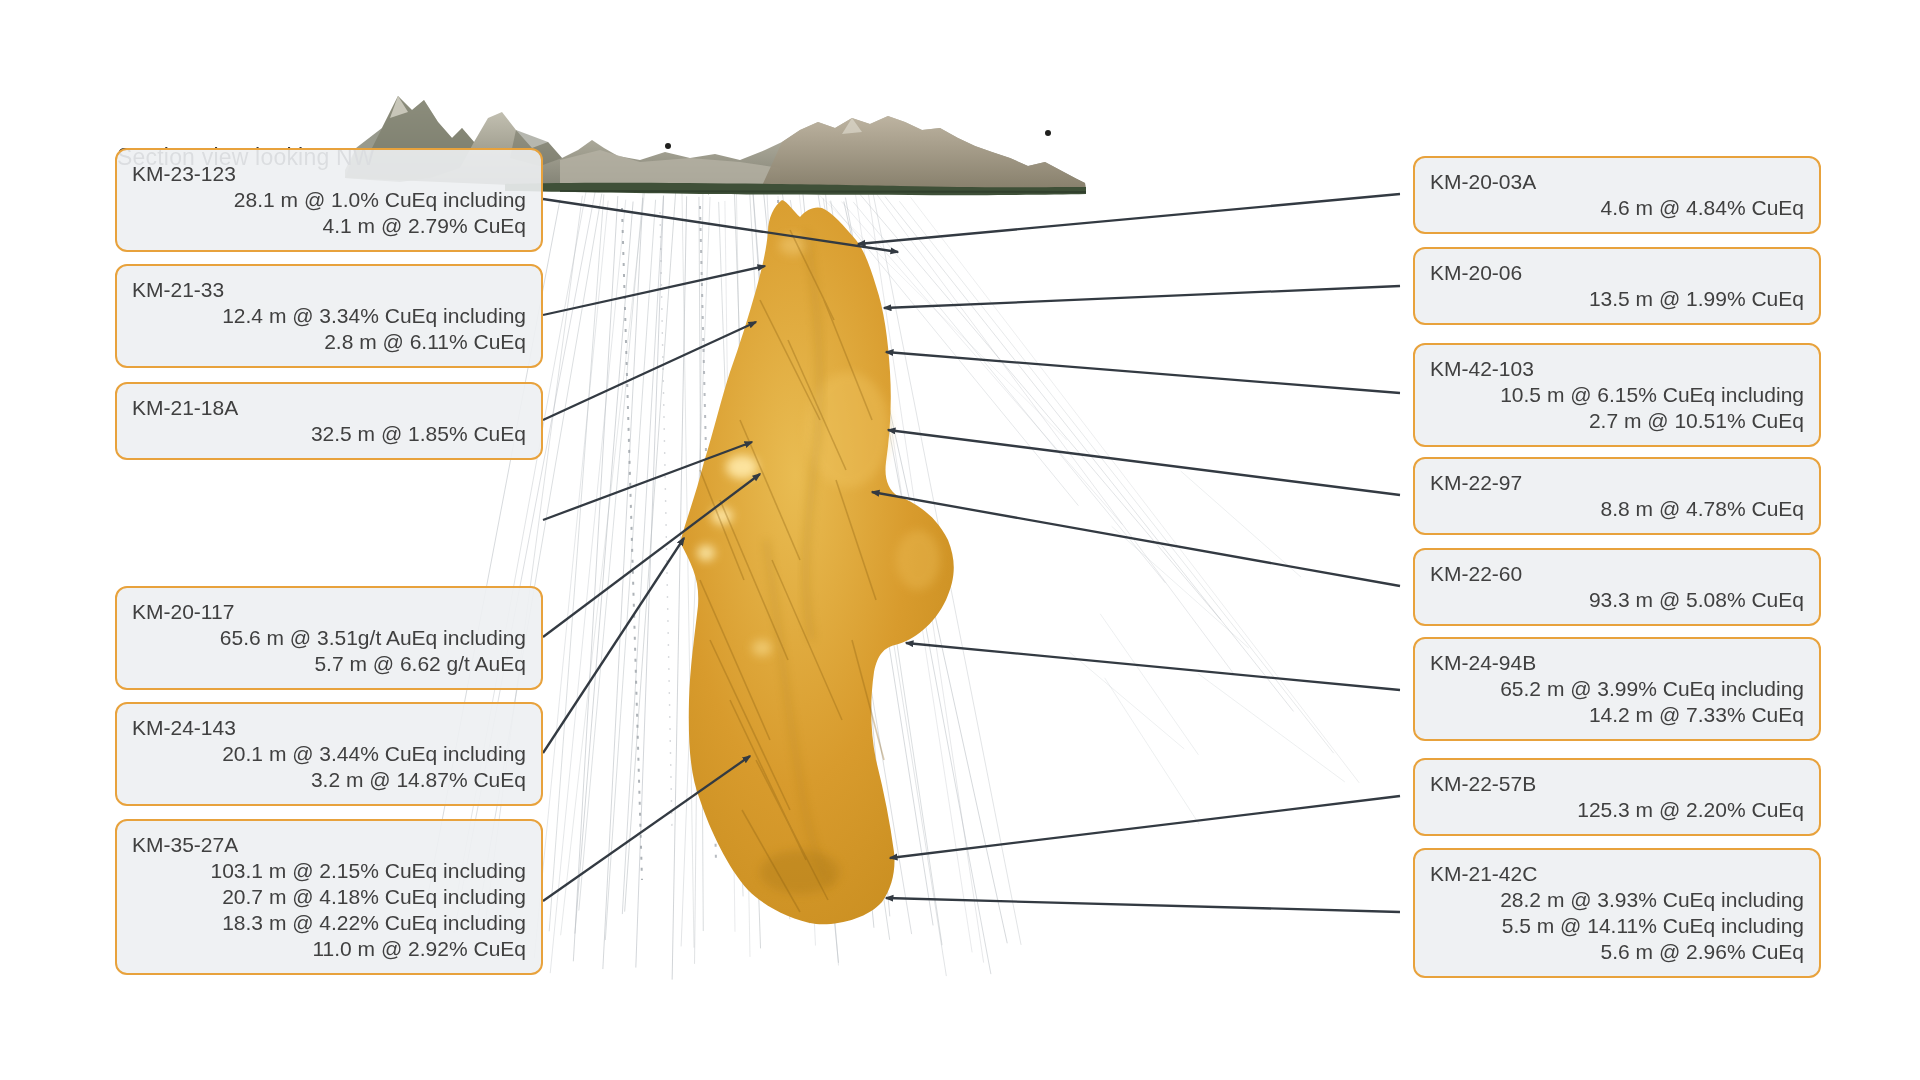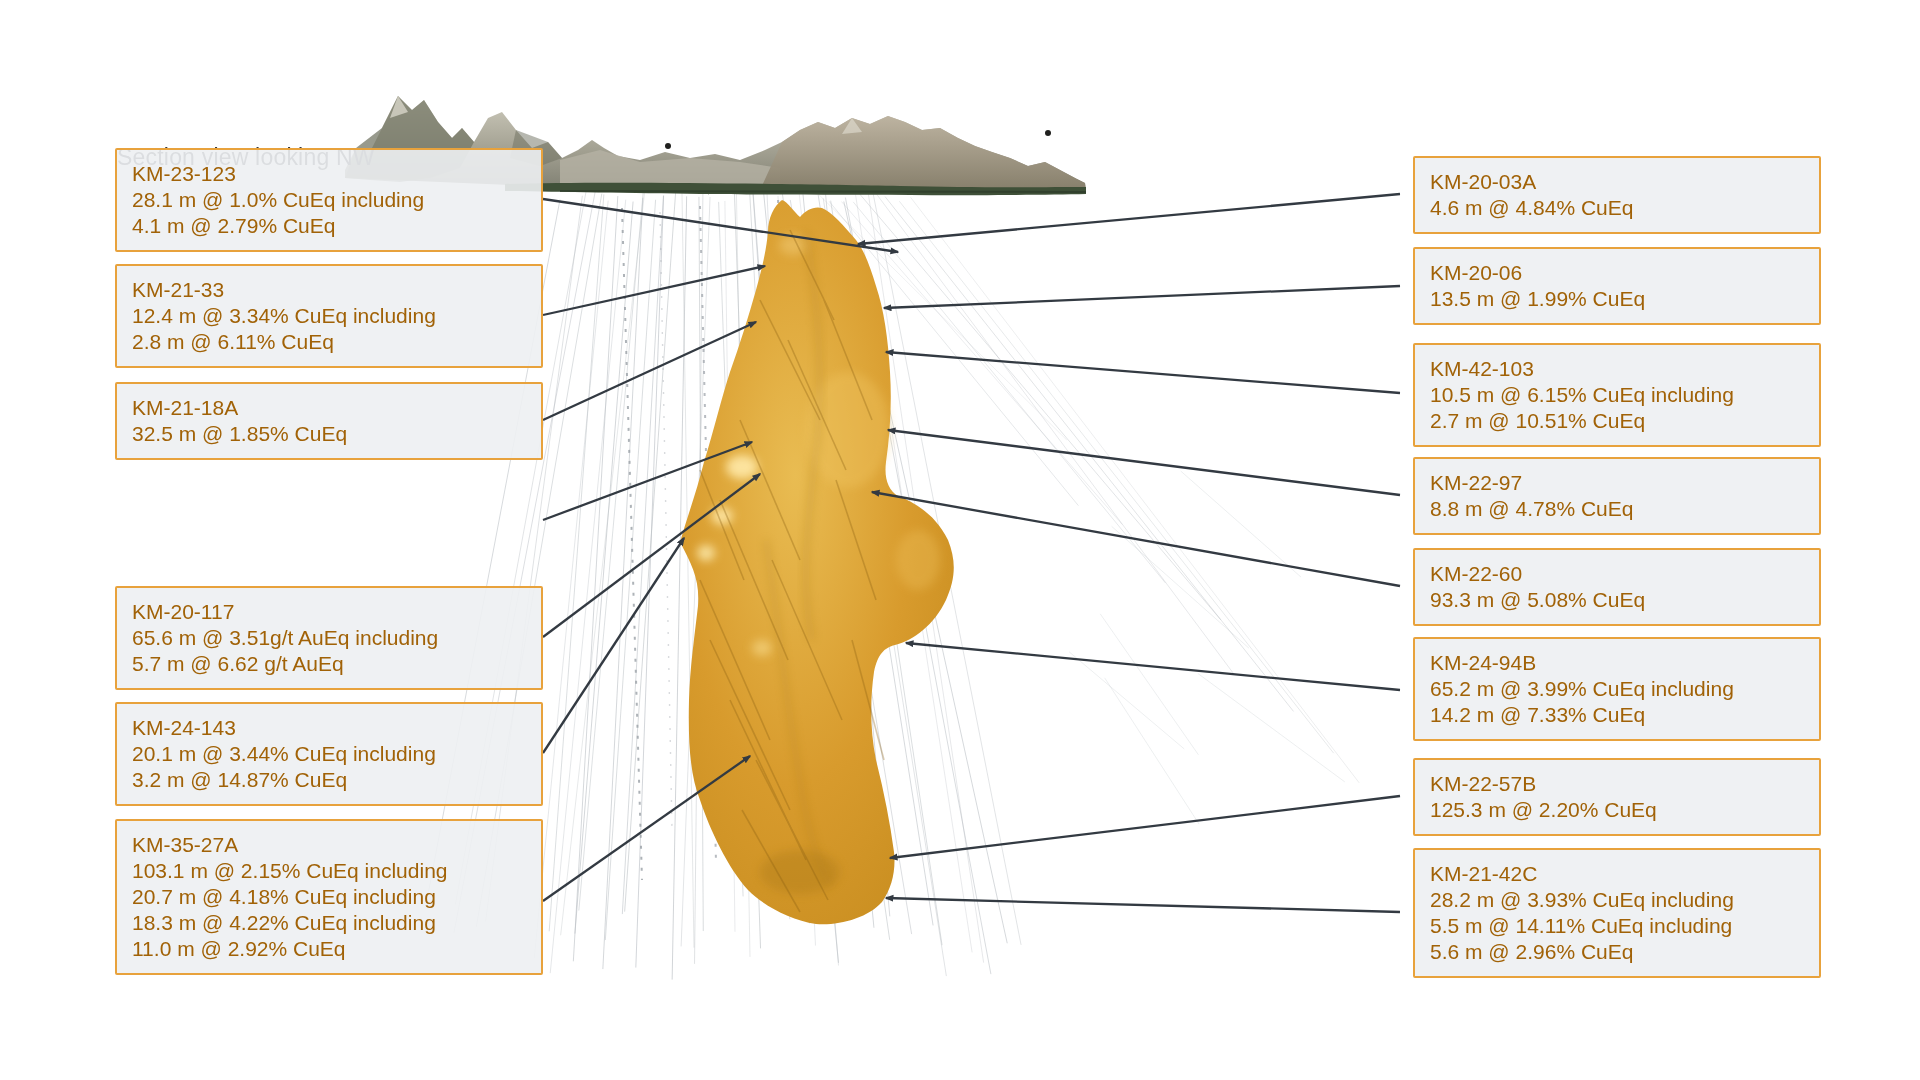--- a/index.html
+++ b/index.html
@@ -1,23 +1,23 @@
 <!DOCTYPE html>
 <html><head>
 <meta charset="utf-8">
 <style>
   html,body{margin:0;padding:0;background:#ffffff;}
   #stage{position:relative;width:1920px;height:1080px;background:#ffffff;overflow:hidden;
          font-family:"Liberation Sans","DejaVu Sans",sans-serif;}
   #scene{position:absolute;left:0;top:0;width:1920px;height:1080px;}
   .figure-title{position:absolute;left:117px;top:104px;font-size:23px;color:#33373c;letter-spacing:.2px;margin-top:40px;}
-  .callout{position:absolute;box-sizing:border-box;border:2px solid #E8A23C;border-radius:2px;
-           background:rgba(237,239,242,0.90);padding:11px 15px;color:#a16207;font-size:21px;line-height:26px;}
+  .callout{position:absolute;box-sizing:border-box;border:2px solid #E8A23C;border-radius:12px;
+           background:rgba(237,239,242,0.90);padding:11px 15px;color:#404040;font-size:21px;line-height:26px;}
   .callout .c-id{white-space:pre-line;}
-  .callout .c-res{white-space:pre-line;}
+  .callout .c-res{white-space:pre-line;text-align:right;}
   .callout.left{left:115px;width:428px;}
   .callout.right{left:1400px;width:408px;margin-left:13px;}
 </style>
 </head>
 <body>
 
 <div id="stage">
 
   <svg id="scene" viewBox="0 0 1920 1080" xmlns="http://www.w3.org/2000/svg">
     <defs>

